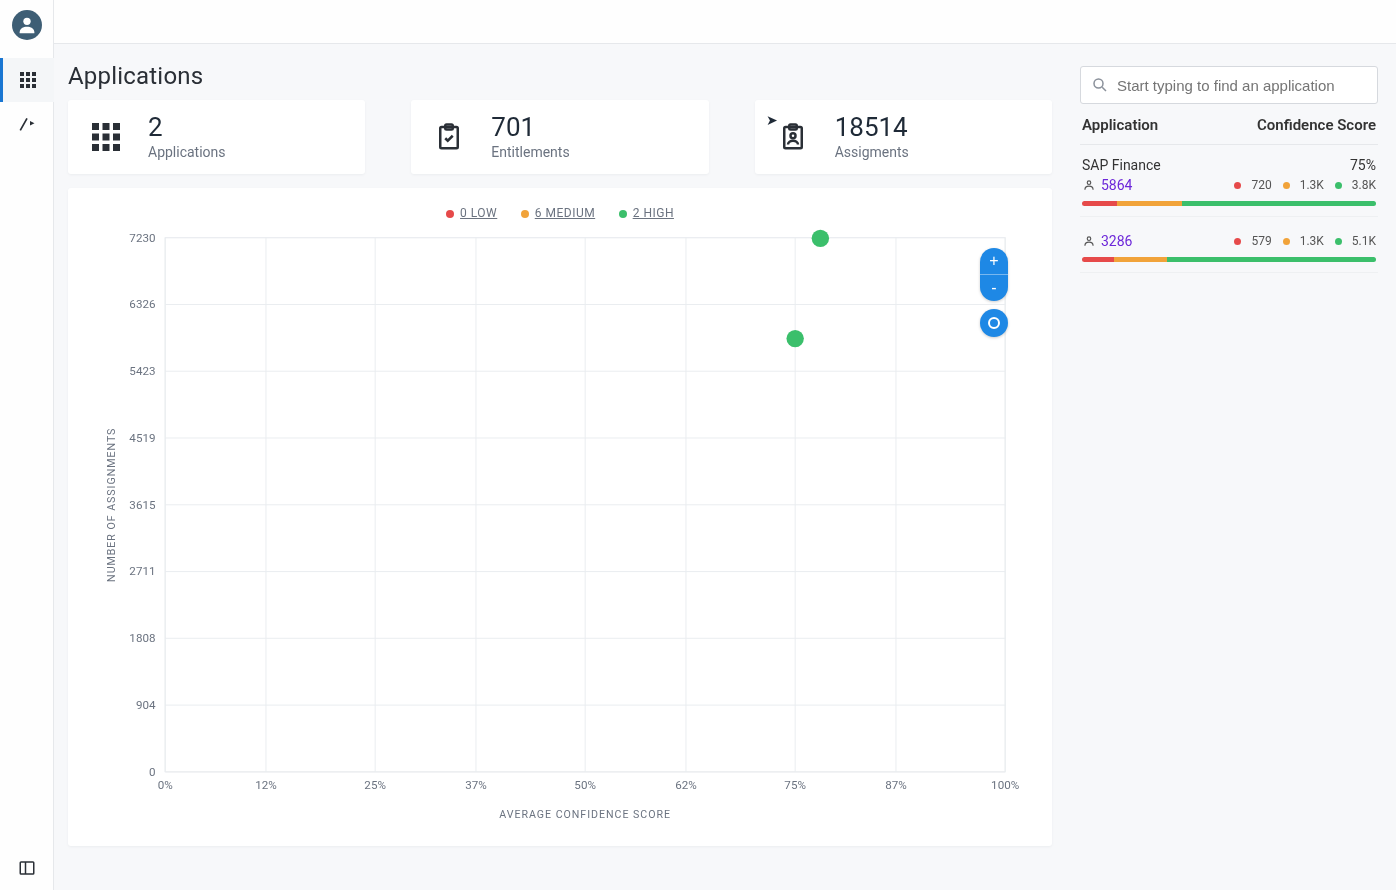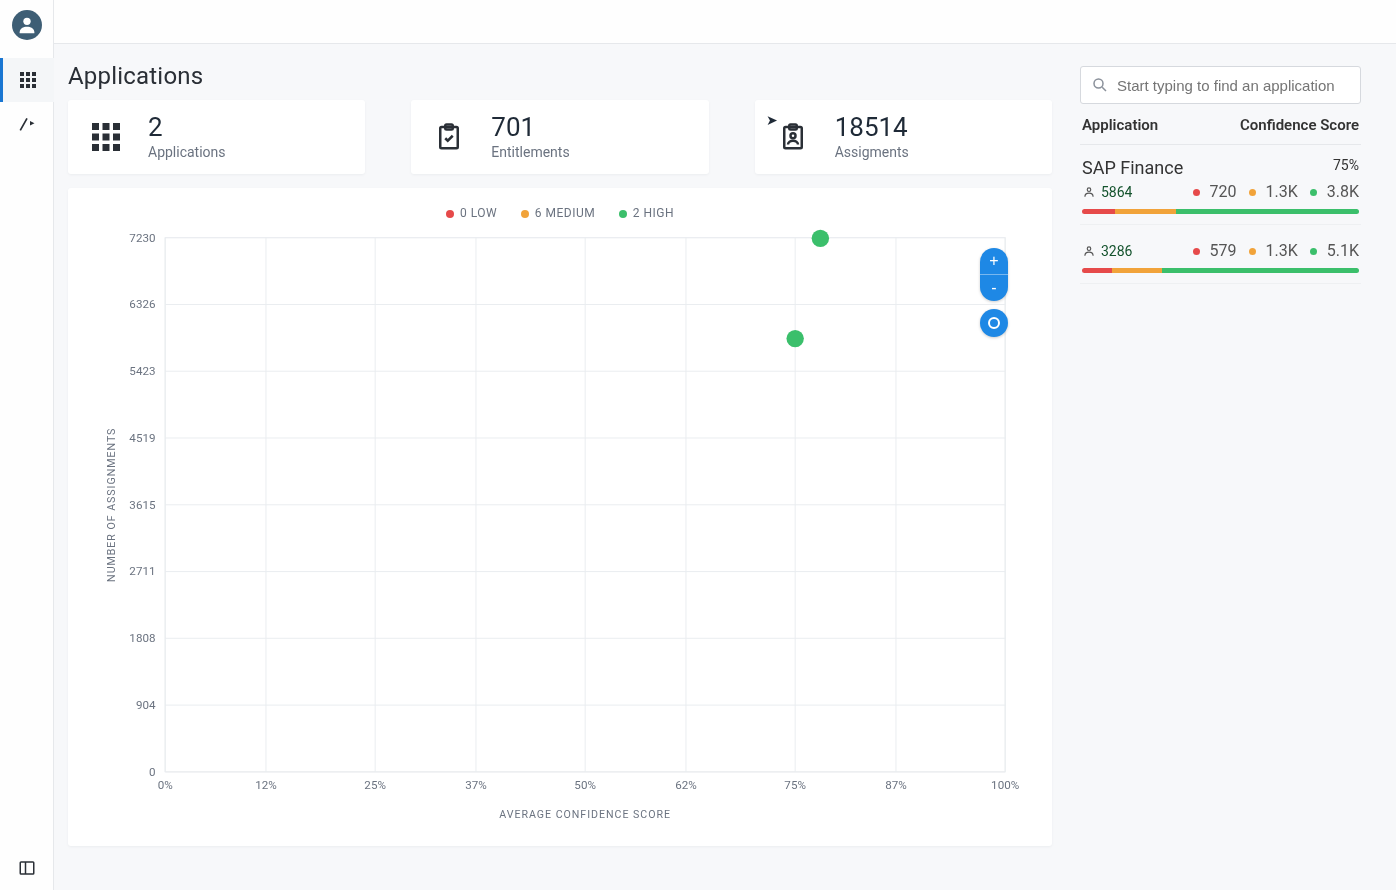--- a/index.html
+++ b/index.html
@@ -21,51 +21,51 @@
   .page-title { font-size:24px; font-weight:400; letter-spacing:.2px; margin:2px 0 10px 0; color:#2a2f36;}
   .cards { display:grid; grid-template-columns: repeat(3, 1fr); gap:46px; }
   .card { background:#fff; border-radius:3px; padding:14px 18px; display:flex; align-items:center; gap:22px; box-shadow:0 1px 3px rgba(20,30,50,.05);}
   .card .num { font-size:26px; font-weight:400; line-height:1; color:#1f2a37;}
   .card .lbl { font-size:14px; color:#6b7380; margin-top:4px;}
   .card .icon-box { width:40px; height:40px; display:flex; align-items:center; justify-content:center; color:#2a2f36;}
 
   
   .chart-card { background:#fff; margin-top:14px; border-radius:3px; box-shadow:0 1px 3px rgba(20,30,50,.05); padding:10px 8px 18px 8px;}
   .legend { text-align:center; font-size:12px; letter-spacing:.5px; color:#6b7380; padding:8px 0;}
-  .legend .item{ margin:0 10px;}
+  .legend .item{ margin:0 10px;text-decoration:underline;}
   .dot{display:inline-block; width:8px; height:8px; border-radius:50%; vertical-align:middle; margin-right:6px;}
   .dot.low{background:#e64a4a;} .dot.med{background:#f1a33a;} .dot.high{background:#3bbf6b;}
   .chart-wrap{ position:relative; padding:0 12px;}
   .chart-controls{ position:absolute; right:36px; top:20px; display:flex; flex-direction:column; gap:8px; z-index:3;}
   .ctrl-zoom{ width:28px; background:#1e88e5; border-radius:14px; overflow:hidden; box-shadow:0 1px 3px rgba(0,0,0,.2);}
   .ctrl-zoom button{ display:block; width:28px; height:26px; border:none; background:transparent; color:#fff; font-size:16px; line-height:1; cursor:pointer;}
   .ctrl-zoom .divider{height:1px;background:rgba(255,255,255,.4);}
   .ctrl-reset{ width:28px; height:28px; border-radius:50%; background:#1e88e5; border:none; cursor:pointer; display:flex; align-items:center; justify-content:center; box-shadow:0 1px 3px rgba(0,0,0,.2);}
   .ctrl-reset span{display:block; width:12px; height:12px; border:2px solid #fff; border-radius:50%;}
 
   svg.scatter{ width:100%; height:600px; display:block;}
   .grid line{ stroke:#e9ecef; stroke-width:1;}
   .axis text{ font-size:12px; fill:#6b7380;}
   .axis-label{ font-size:11px; fill:#6b7380; letter-spacing:1px;}
   .plot-border{ fill:none; stroke:#e9ecef;}
   .pt{ r:9; fill:#3bbf6b;}
 
   
-  .right { padding:22px 35px 0 4px; background:#f7f8fa;}
+  .right { padding:22px 18px 0 4px; background:#f7f8fa;}
   .search { display:flex; align-items:center; border:1px solid #d6d9de; background:#fff; border-radius:3px; height:38px; padding:0 10px;}
   .search svg{ color:#8a909a; flex-shrink:0;}
   .search input{ border:none; outline:none; flex:1; font-size:15px; color:#6b7380; padding-left:8px; background:transparent;}
   .list-header{ display:flex; justify-content:space-between; font-weight:600; color:#333; padding:12px 2px 10px 2px; border-bottom:1px solid #e6e8eb; font-size:15px;}
   .app-item{ padding:12px 2px 10px 2px; border-bottom:1px solid #eef0f2;}
   .ai-row1{display:flex; justify-content:space-between;}
-  .ai-name{font-size:18px; color:#333;}
+  .ai-name{font-size:14px; color:#333;}
   .ai-score{font-size:14px; color:#333;}
   .ai-row2{display:flex; justify-content:space-between; align-items:center; margin-top:4px;}
-  .ai-users{display:flex; align-items:center; gap:5px; color:#14532d; font-size:14px;}
-  .crumbs{font-size:16px; color:#555;}
+  .ai-users{display:flex; align-items:center; gap:5px; color:#6d28d9; font-size:14px;}
+  .crumbs{font-size:12px; color:#555;}
   .crumbs .dot{width:7px;height:7px;}
   .crumbs span{margin-left:4px;}
   .bar{height:5px; margin-top:8px; display:flex; border-radius:3px; overflow:hidden;}
   .bar .seg-low{background:#e64a4a;} .bar .seg-med{background:#f1a33a;} .bar .seg-high{background:#3bbf6b;}
 
   
   .fake-cursor{ position:absolute; left:712px; top:68px; font-size:14px; pointer-events:none;}
 </style>
 </head>
 <body>

